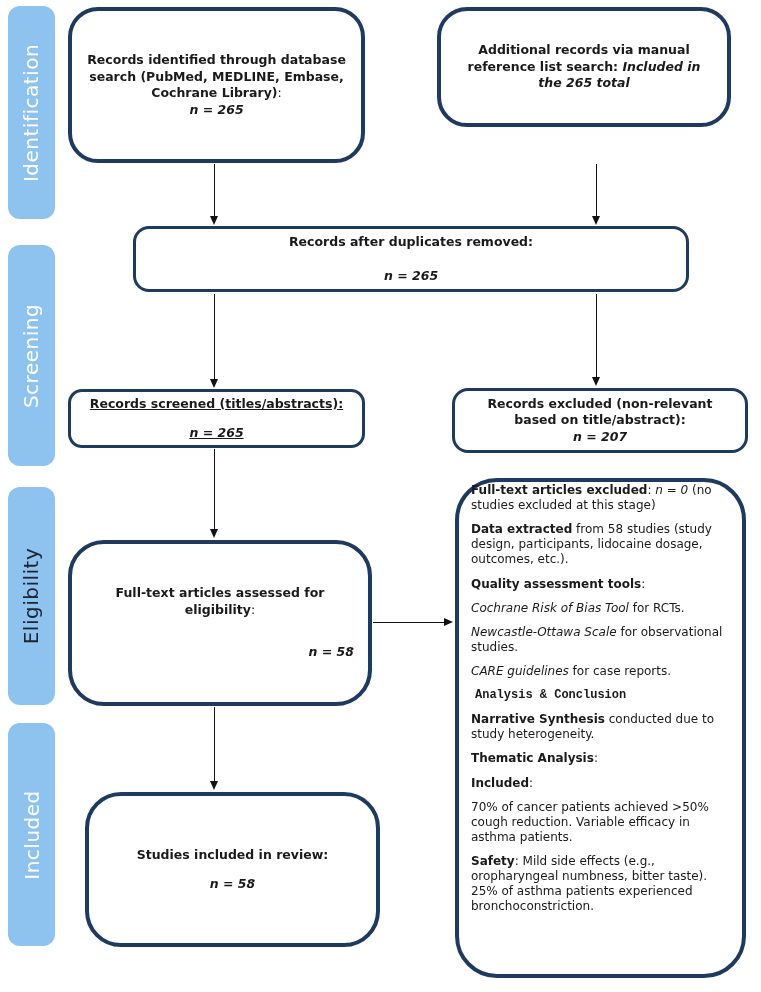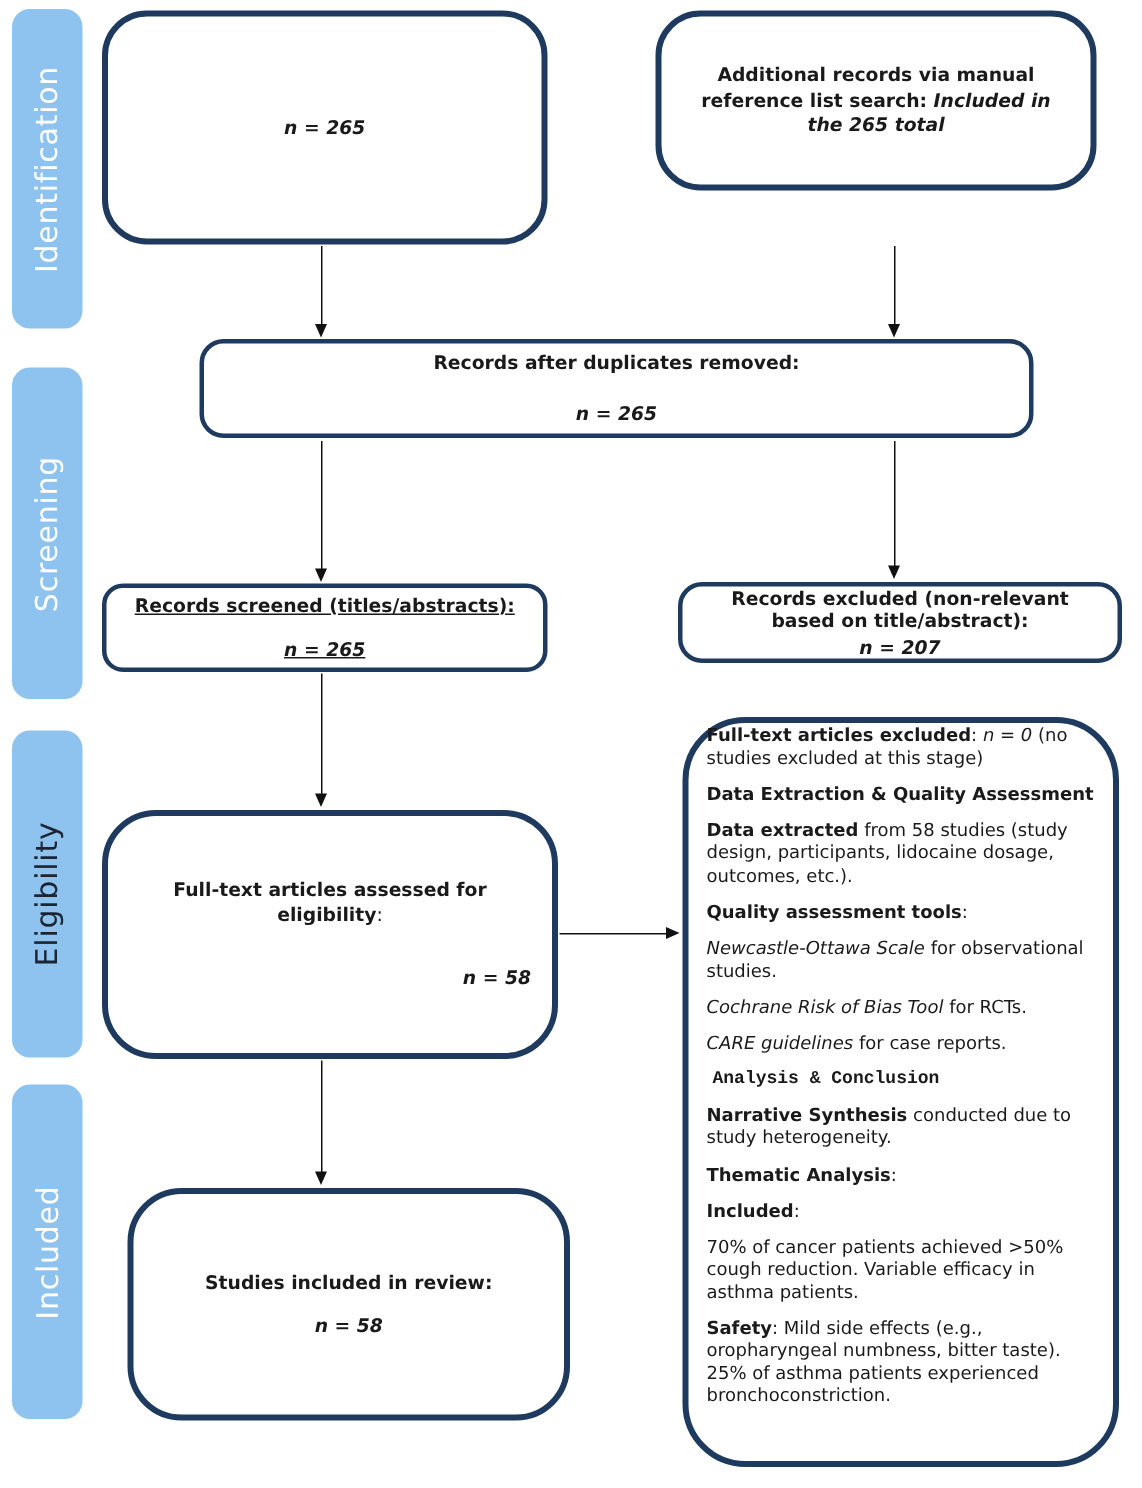--- a/index.html
+++ b/index.html
@@ -28,21 +28,21 @@
   .b{font-weight:bold;}
   .i{font-style:italic;}
   .gap-xl{margin-top:26px !important;}
   .gap-lg{margin-top:18px !important;}
   .gap-md{margin-top:13px !important;}
   .gap-sm{margin-top:2px !important;}
   #box-identified{left:68px;top:7px;width:297px;height:156px;border-radius:30px;}
   #box-additional{left:437px;top:7px;width:294px;height:120px;border-radius:30px;}
   #box-duplicates{left:133px;top:226px;width:556px;height:66px;border-radius:16px;border-width:3.5px;text-align:center;}
   #box-screened{left:68px;top:389px;width:297px;height:59px;border-radius:14px;border-width:3.5px;text-decoration:underline;}
-  #box-excluded{left:452px;top:388px;width:296px;height:54px;border-radius:16px;border-width:3.5px;line-height:1.25;}
+  #box-excluded{left:452px;top:388px;width:296px;height:65px;border-radius:16px;border-width:3.5px;line-height:1.25;}
   #box-fulltext{left:68px;top:540px;width:304px;height:166px;border-radius:36px;align-items:flex-end;}
   #box-included-review{left:85px;top:792px;width:295px;height:155px;border-radius:36px;align-items:center;}
   
   #box-detail{
     left:455px;top:478px;width:291px;height:500px;border-radius:42px;
     align-items:flex-start;justify-content:flex-start;text-align:left;
     padding:1px 12px;font-size:12px;line-height:1.26;
   }
   #box-detail p{margin:0 0 9px 0;padding:0;}
   #box-detail p.indent{padding-left:4px;font-family:Liberation Mono, monospace;}
@@ -73,20 +73,21 @@
   <span>Screening</span>
 </div>
 <div class="stage dark-text" style="top:487px;height:218px;">
   <span>Eligibility</span>
 </div>
 <div class="stage" style="top:723px;height:223px;">
   <span>Included</span>
 </div>
 
 <div class="box" id="box-identified">
+  <p><span class="b">Records identified through database search (PubMed, MEDLINE, Embase, Cochrane Library)</span><span>:</span></p>
   <p><span class="b i">n = 265</span></p>
 </div>
 
 <div class="box" id="box-additional">
   <p><span class="b">Additional records via manual reference list search: </span><span class="b i">Included in the 265 total</span></p>
 </div>
 
 <div class="box" id="box-duplicates">
   <p><span class="b">Records after duplicates removed:</span></p>
   <p class="gap-lg"><span class="b i">n = 265</span></p>
@@ -107,25 +108,24 @@
   <p class="gap-xl"><span class="b i">n = 58</span></p>
 </div>
 
 <div class="box" id="box-included-review">
   <p><span class="b">Studies included in review:</span></p>
   <p class="gap-md"><span class="b i">n = 58</span></p>
 </div>
 
 <div class="box" id="box-detail">
   <p><span class="b">Full-text articles excluded</span><span>: </span><span class="i">n = 0</span><span> (no studies excluded at this stage)</span></p>
-  <p><span class="b">Data Extraction &amp; Quality Assessment</span></p>
   <p><span class="b">Data extracted</span><span> from 58 studies (study design, participants, lidocaine dosage, outcomes, etc.).</span></p>
   <p><span class="b">Quality assessment tools</span><span>:</span></p>
+  <p><span class="i">Cochrane Risk of Bias Tool</span><span> for RCTs.</span></p>
   <p><span class="i">Newcastle-Ottawa Scale</span><span> for observational studies.</span></p>
-  <p><span class="i">Cochrane Risk of Bias Tool</span><span> for RCTs.</span></p>
   <p><span class="i">CARE guidelines</span><span> for case reports.</span></p>
   <p class="indent"><span class="b">Analysis &amp; Conclusion</span></p>
   <p><span class="b">Narrative Synthesis</span><span> conducted due to study heterogeneity.</span></p>
   <p><span class="b">Thematic Analysis</span><span>:</span></p>
   <p><span class="b">Included</span><span>:</span></p>
   <p><span>70% of cancer patients achieved &gt;50% cough reduction. Variable efficacy in asthma patients.</span></p>
   <p><span class="b">Safety</span><span>: Mild side effects (e.g., oropharyngeal numbness, bitter taste). 25% of asthma patients experienced bronchoconstriction.</span></p>
 </div>
 
 <div class="arrow-v" id="arrow-1">

